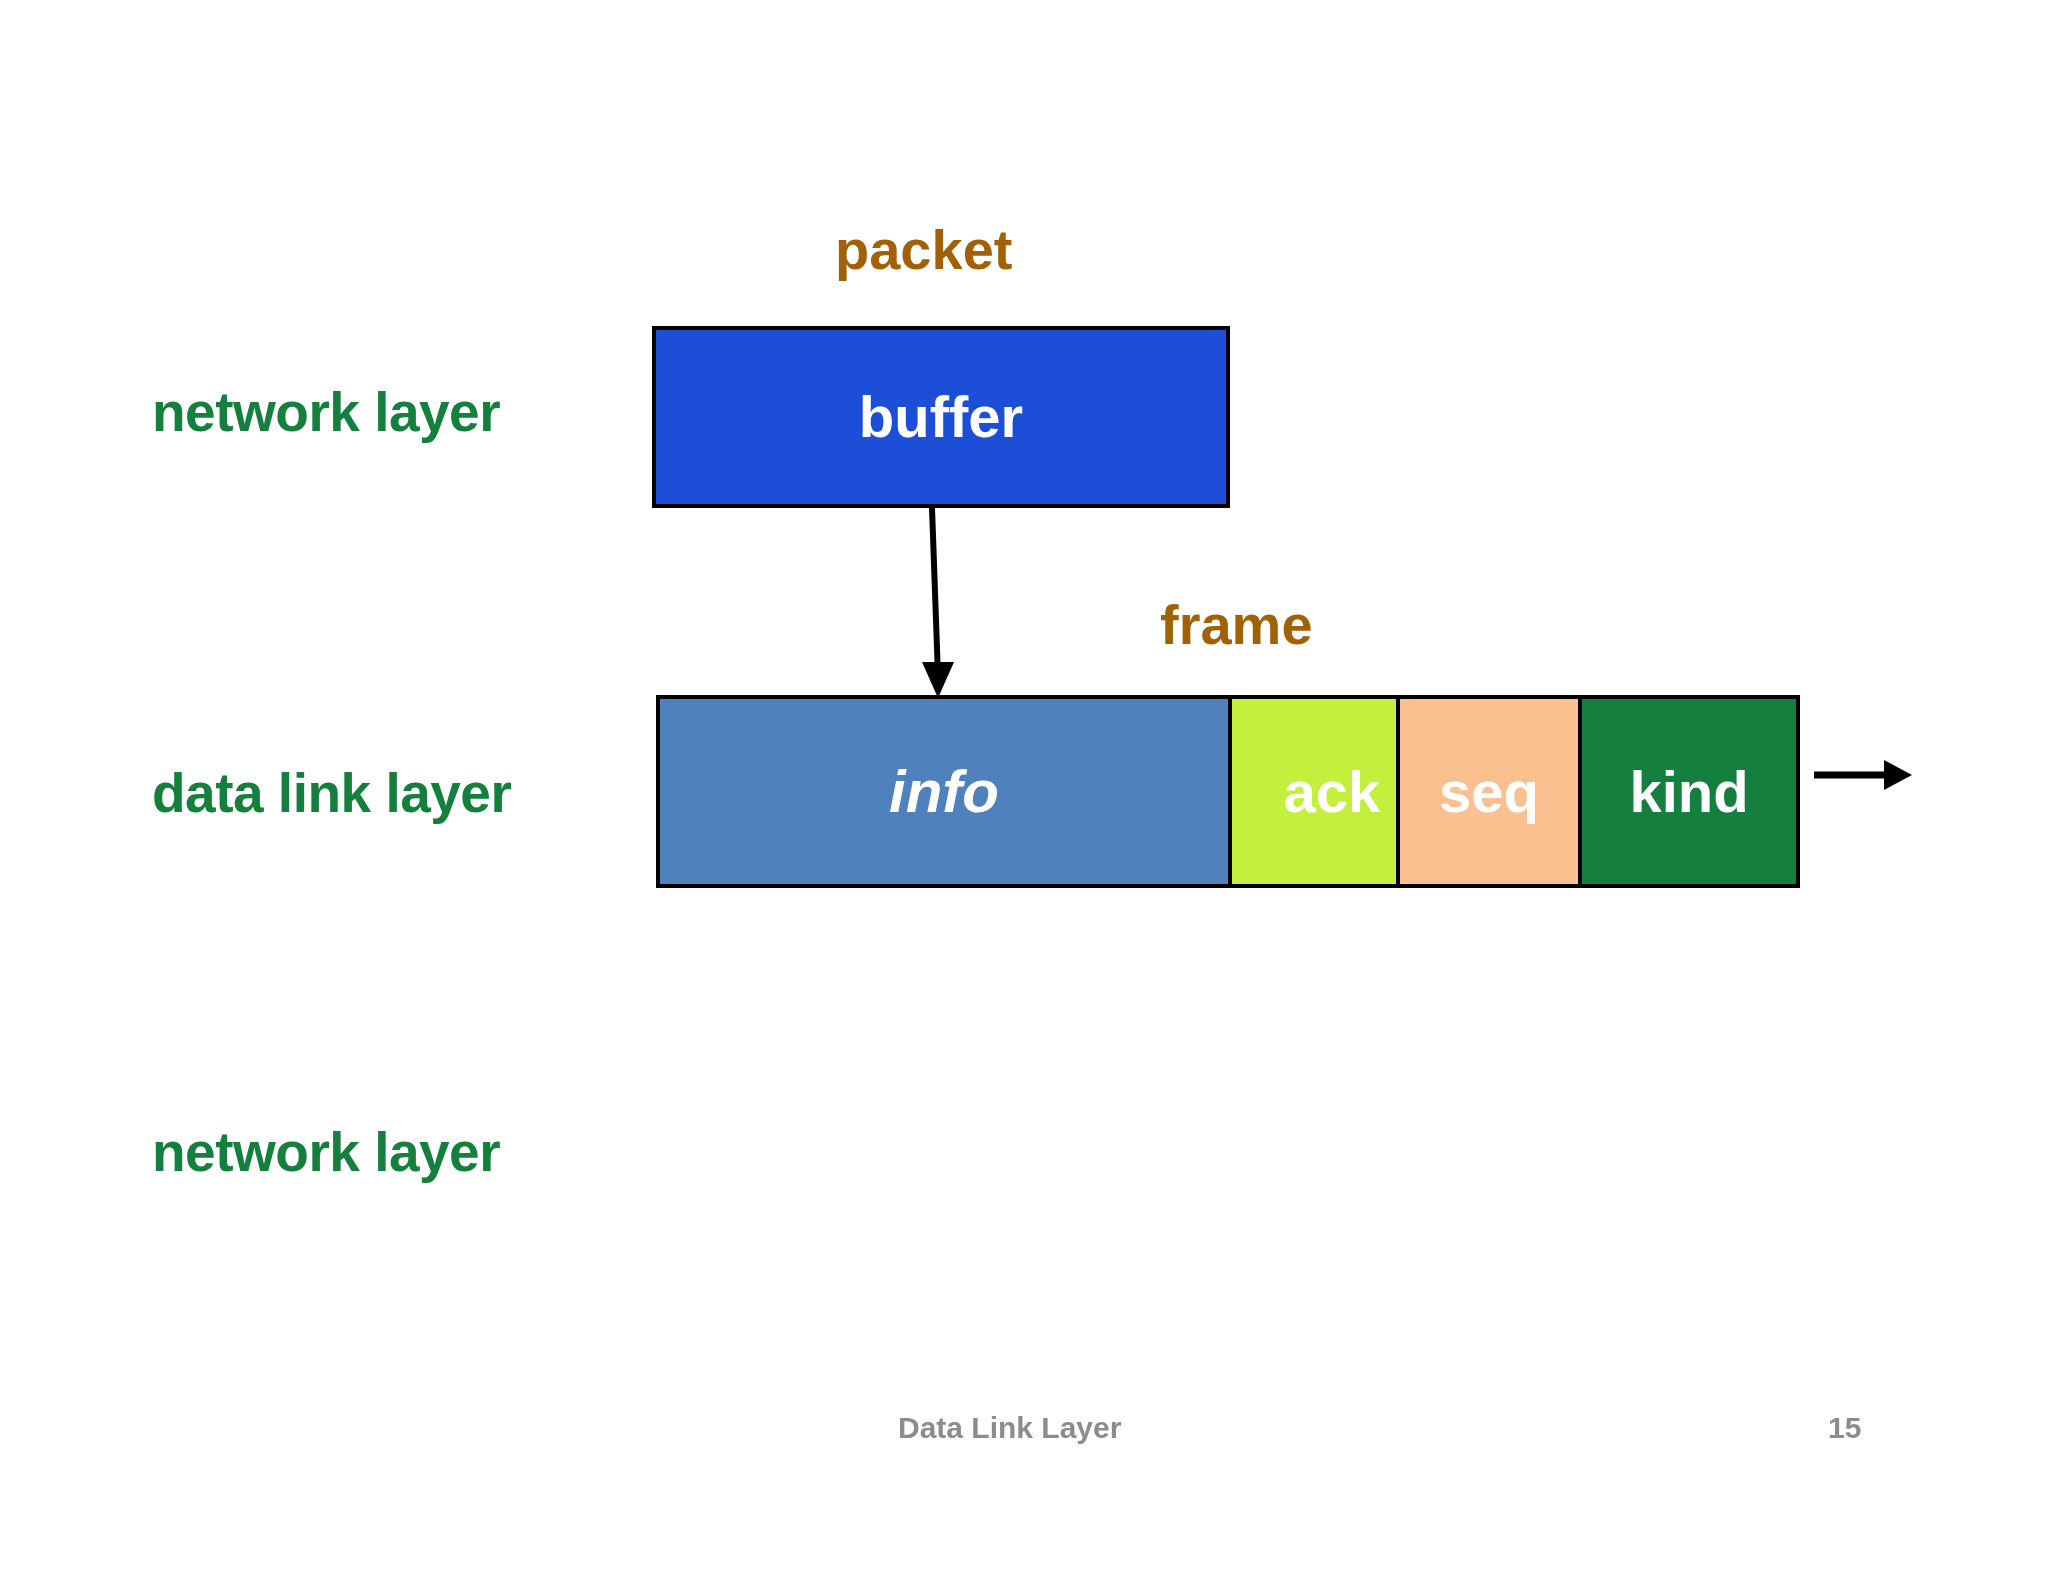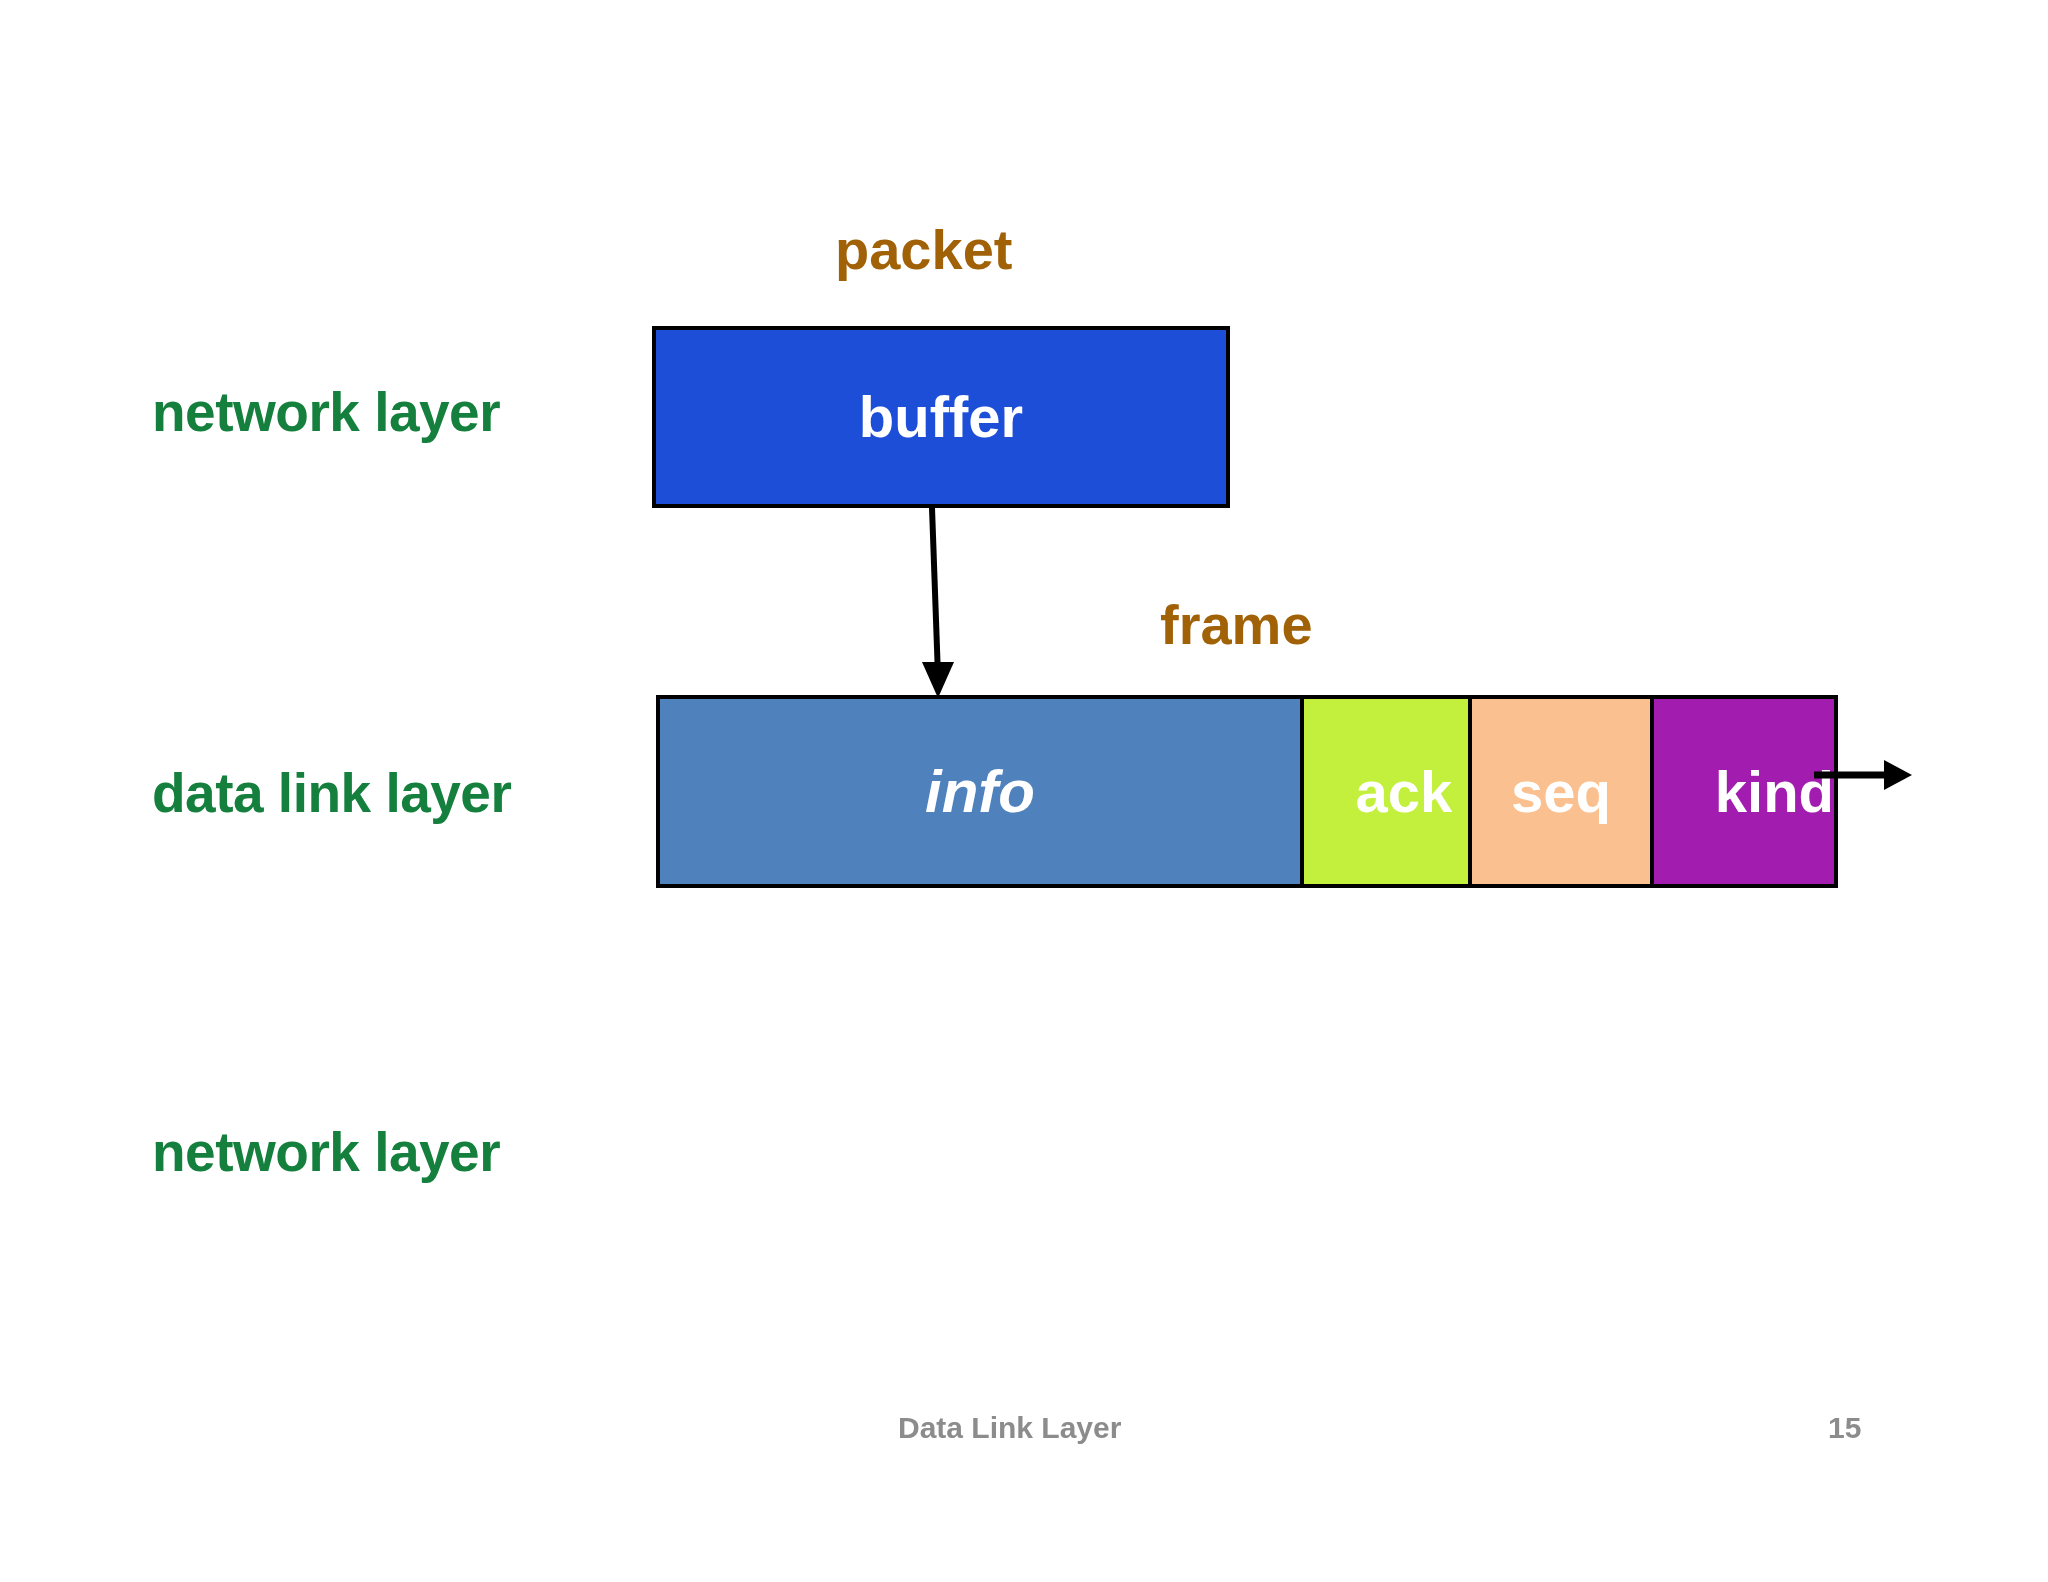--- a/index.html
+++ b/index.html
@@ -84,25 +84,25 @@
     margin-right: -4px;
   }
   .frame-field:last-child { margin-right: 0; }
   .frame-field .field-label {
     color: #ffffff;
     font-weight: bold;
     font-size: 58px;
     line-height: 1;
     white-space: nowrap;
   }
-  #field-info  { width: 648px; background: #4f81bd; }
+  #field-info  { width: 576px; background: #4f81bd; }
   #field-info .field-label { font-style: italic; font-size: 60px; }
   #field-ack   { width: 172px; background: #c3f03c; padding-left: 36px; }
   #field-seq   { width: 186px; background: #fac090; }
-  #field-kind  { width: 188px; background: #a21caf; justify-content: flex-end; }
+  #field-kind  { width: 222px; background: #15803d; }
 
   
   #arrow-buffer-to-frame,
   #arrow-frame-out {
     position: absolute;
     overflow: visible;
   }
   #arrow-buffer-to-frame { left: 900px; top: 500px; }
   #arrow-frame-out       { left: 1800px; top: 750px; }
 

